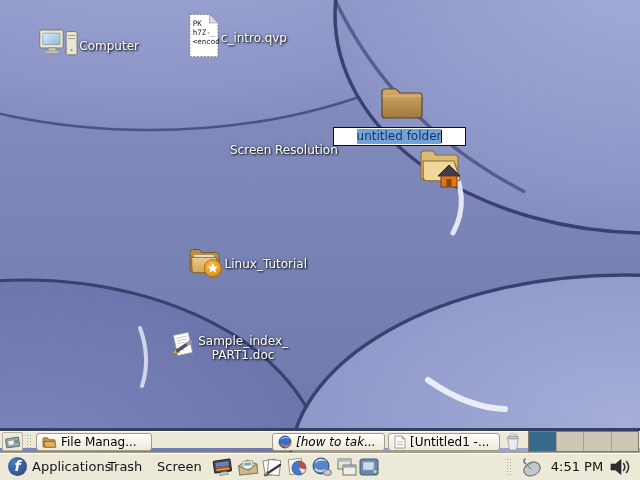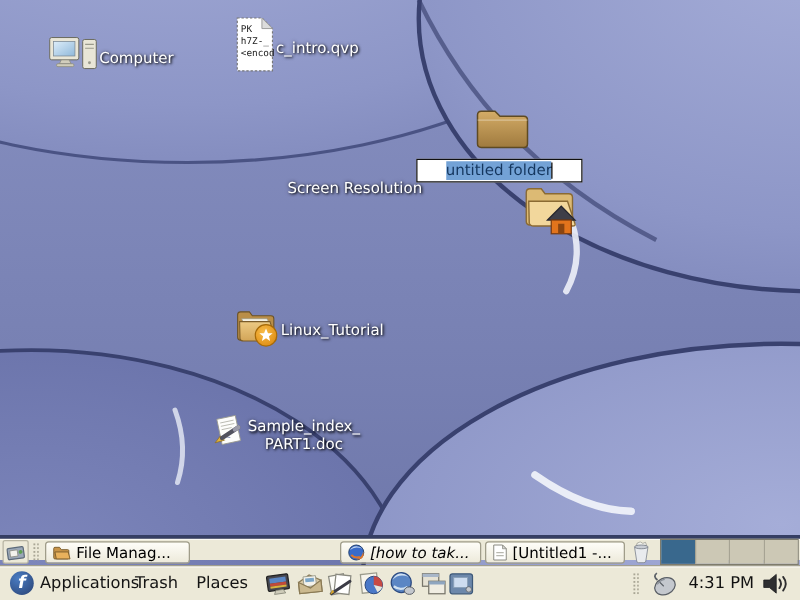--- a/index.html
+++ b/index.html
@@ -259,21 +259,21 @@
   <div class="panel">
 
     <button class="pmenu" style="left:3px;">
       <span class="flogo">f</span>
       <span>Applications</span>
     </button>
     <button class="pmenu" style="left:103px;">
       <span>Trash</span>
     </button>
     <button class="pmenu" style="left:152px;">
-      <span>Places</span>
+      <span>Screen</span>
     </button>
 
     <button class="launch" style="left:212px;">
       <svg width="22" height="22" viewBox="0 0 22 22">
         <g transform="rotate(-8 11 11)">
           <rect x="2" y="4" width="17" height="12" rx="1" fill="#46464e" stroke="#222"></rect>
           <rect x="4" y="6" width="13" height="4" fill="#5b86c4"></rect>
           <rect x="4" y="10" width="13" height="2.5" fill="#c04a3a"></rect>
           <rect x="4" y="12.5" width="13" height="1.5" fill="#d8b23e"></rect>
           <path d="M8 16 h6 l1.5 3 h-9 z" fill="#cfccba" stroke="#8a8a7c" stroke-width="0.7"></path>
@@ -334,21 +334,21 @@
 
     <div class="tray" style="left:518px;">
       <svg width="24" height="20" viewBox="0 0 24 20">
         <path d="M7 7 Q3 4 6.5 1.5" fill="none" stroke="#5a5f66" stroke-width="1.4"></path>
         <ellipse cx="13" cy="12" rx="8.5" ry="6.5" transform="rotate(-25 13 12)" fill="#c4c8ce" stroke="#5a5f66"></ellipse>
         <line x1="8" y1="8" x2="12" y2="12" stroke="#5a5f66" stroke-width="0.9"></line>
         <path d="M6.8 10.5 q2.5 -3.5 6 -4" fill="none" stroke="#8a9098" stroke-width="0.9"></path>
       </svg>
     </div>
 
-    <div class="clock">4:31 PM</div>
+    <div class="clock">4:51 PM</div>
 
     <div class="tray" style="left:608px;">
       <svg width="24" height="20" viewBox="0 0 24 20">
         <path d="M2 7 h4.5 l5.5 -4.5 v15 l-5.5 -4.5 h-4.5 z" fill="#2e2e30" stroke="#1a1a1c" stroke-width="0.6"></path>
         <path d="M14.5 6.5 q2.6 3.5 0 7" fill="none" stroke="#2e2e30" stroke-width="1.5" stroke-linecap="round"></path>
         <path d="M17.5 4.5 q4.2 5.5 0 11" fill="none" stroke="#2e2e30" stroke-width="1.5" stroke-linecap="round"></path>
       </svg>
     </div>
   </div>
 

